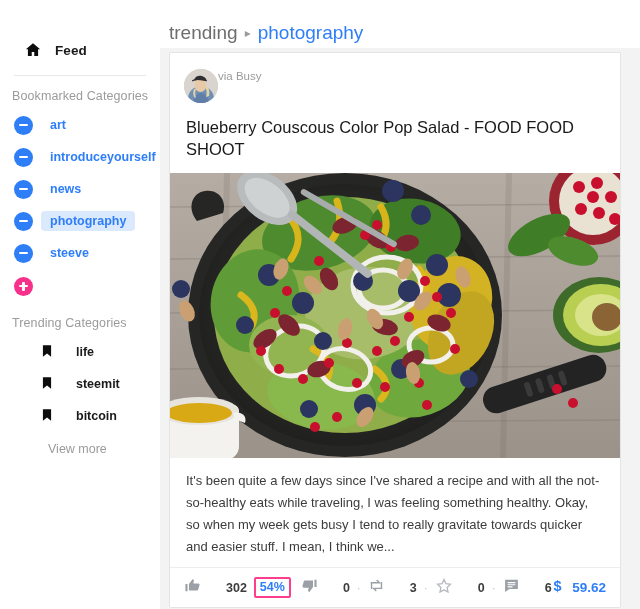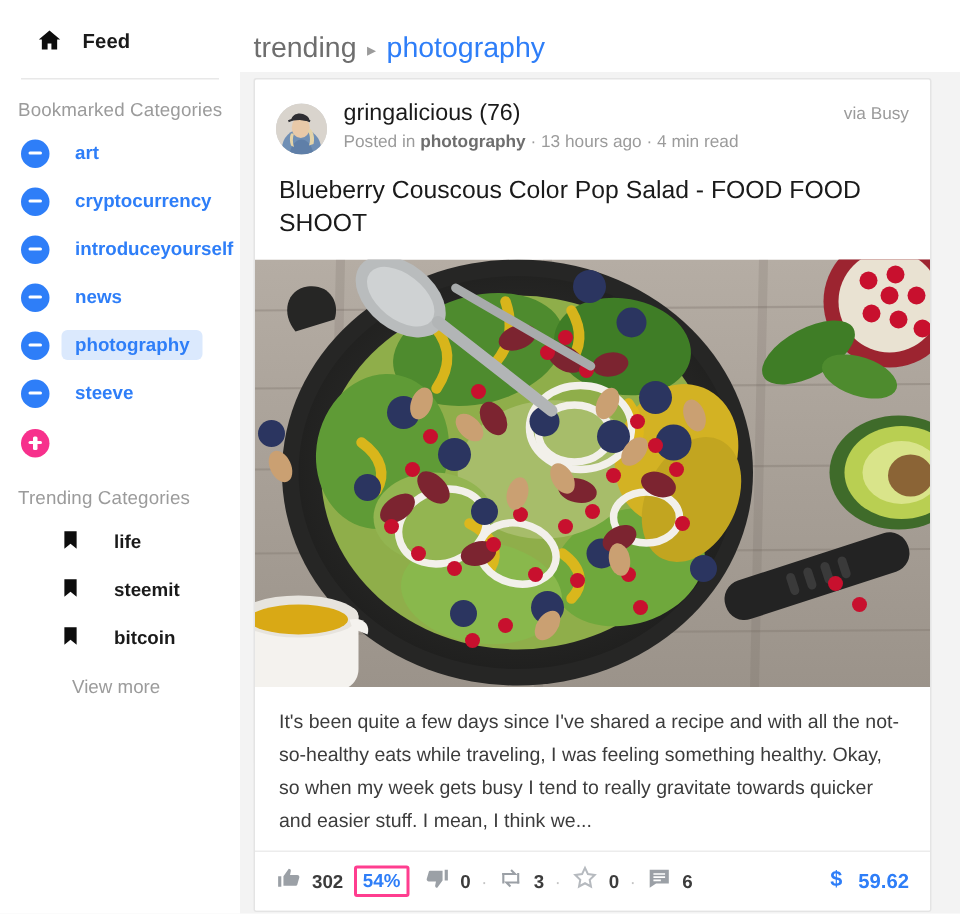--- a/index.html
+++ b/index.html
@@ -14,20 +14,21 @@
   
   .sidebar {
     width: 160px; flex: 0 0 160px; height: 609px;
     background: #ffffff; padding: 12px 0 0 0;
     position: relative;
   }
   .nav-item {
     display: flex; align-items: center; gap: 13px;
     padding: 6px 0 6px 24px; height: 30px;
     cursor: pointer;
+    margin-top: 23px;
   }
   .nav-item .label {
     font-size: 13.5px; font-weight: bold; color: #1a1a1a; letter-spacing: .1px;
   }
   .ico { width: 18px; height: 18px; flex: 0 0 18px; display: block; }
 
   .divider { height: 1px; background: #e8e8e8; margin: 10px 14px 0 14px; }
 
   .section-title {
     font-size: 12.5px; color: #9b9b9b; padding: 13px 0 6px 12px; letter-spacing: .1px;
@@ -108,21 +109,21 @@
     font-size: 13px; color: #3c3c3c; line-height: 22px;
     padding: 12px 16px 0 16px;
   }
 
   .actions {
     position: absolute; left: 0; right: 0; bottom: 0;
     height: 40px; border-top: 1px solid #ececec;
     display: flex; align-items: center; padding: 0 14px;
     background: #fff;
   }
-  .act { display: flex; align-items: center; gap: 7px; }
+  .act { display: flex; align-items: center; gap: 25px; }
   .count { font-size: 12.5px; color: #3c3c3c; font-weight: bold; }
   .dot { font-size: 12px; color: #c4c4c4; margin: 0 7px; }
   .pct {
     font-size: 12.5px; color: #2e7ef8; font-weight: bold;
     border: 2.5px solid #ff3d8f; border-radius: 2px;
     padding: 1px 4px; margin-left: 7px; line-height: 1.25; cursor: pointer;
   }
   .payout { margin-left: auto; display: flex; align-items: center; gap: 6px; cursor: pointer; }
   .payout .amt { font-size: 13.5px; color: #2e7ef8; font-weight: bold; }
   .ic-gray { fill: #9ba0a6; }
@@ -146,26 +147,20 @@
 
     <div class="divider"></div>
 
     <div class="section-title">Bookmarked Categories</div>
 
     <div class="cat-row">
       <span class="circle-btn minus">
           <span class="bar-h"></span>
         </span>
       <span class="chip">art</span>
-    </div>
-    <div class="cat-row">
-      <span class="circle-btn minus">
-          <span class="bar-h"></span>
-        </span>
-      <span class="chip">cryptocurrency</span>
     </div>
     <div class="cat-row">
       <span class="circle-btn minus">
           <span class="bar-h"></span>
         </span>
       <span class="chip">introduceyourself</span>
     </div>
     <div class="cat-row">
       <span class="circle-btn minus">
           <span class="bar-h"></span>
@@ -237,28 +232,20 @@
           <svg viewBox="0 0 34 34" width="34" height="34">
             <rect width="34" height="34" fill="#d9d4cd"></rect>
             <circle cx="17" cy="30" r="13" fill="#6f8fb5"></circle>
             <path d="M9 34c1-7 5-10 8-10s7 3 8 10z" fill="#5f7fa8"></path>
             <ellipse cx="16.5" cy="16" rx="6" ry="7" fill="#e8c9a8"></ellipse>
             <path d="M10 11c1-4 5-5 8-4s5 3 4 5c-3-1-8-1-12-1z" fill="#2f2f33"></path>
             <path d="M8.5 12.5c4-2 10-2 14 0l.5-1.4c-4.5-2.2-10.5-2.2-15 .1z" fill="#2f2f33"></path>
             <path d="M21 18c2 3 2 7 1 10l3-1c1-4 0-8-2-10z" fill="#e3d3a8"></path>
             <path d="M12 20c-1 3-1 6 0 9l-2-1c-1-3-1-6 0-8z" fill="#e3d3a8"></path>
           </svg>
-        </div>
-        <div class="head-text">
-          <div class="author">gringalicious (76)</div>
-          <div class="meta">
-            <span>Posted in</span>
-            <b>photography</b>
-            <span>· 13 hours ago · 4 min read</span>
-          </div>
         </div>
         <div class="via">via Busy</div>
       </div>
 
       <div class="post-title">Blueberry Couscous Color Pop Salad - FOOD FOOD SHOOT</div>
 
       <svg class="photo" viewBox="0 0 452 285" preserveAspectRatio="xMidYMid slice">
         <defs>
           <radialGradient id="pan" cx="50%" cy="48%" r="58%">
             <stop offset="0%" stop-color="#3a3a38"></stop>

